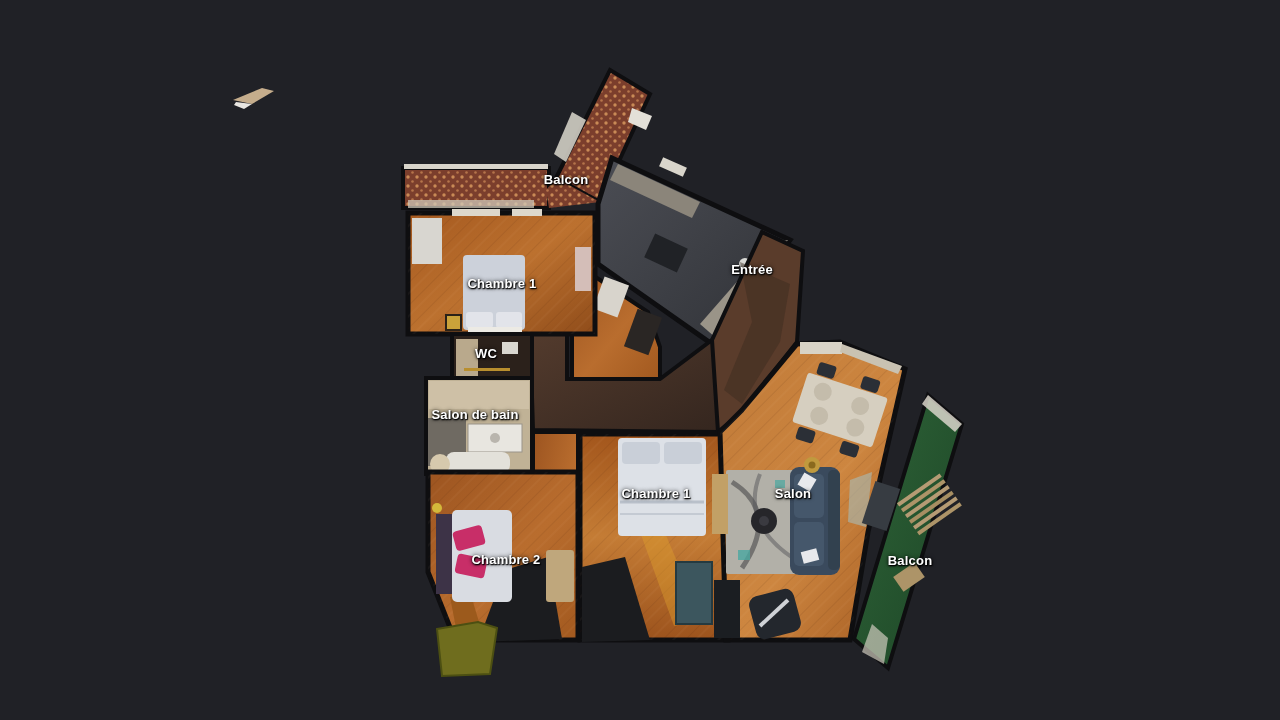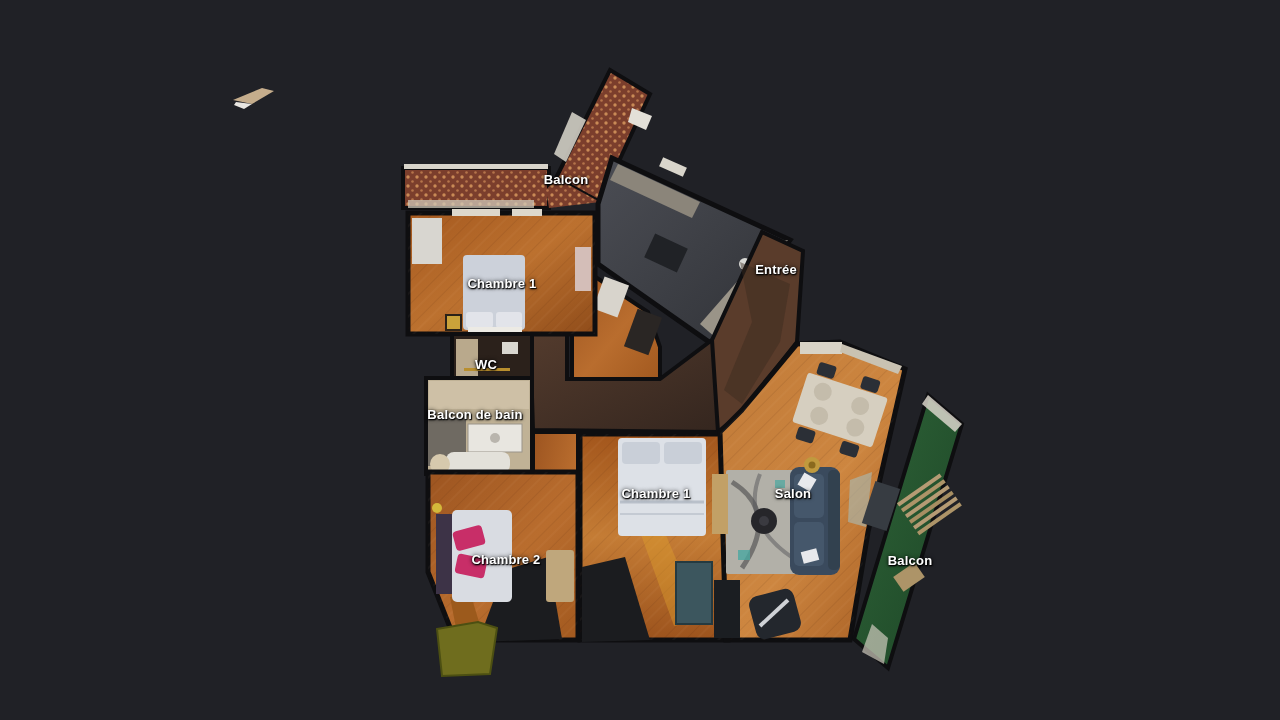--- a/index.html
+++ b/index.html
@@ -221,21 +221,21 @@
       <rect x="943" y="468" width="4" height="52" fill="#ad9468"></rect>
     </g>
     <rect x="900" y="552" width="18" height="26" transform="rotate(55 909 565)" fill="#ad9468"></rect>
     <rect x="868" y="472" width="26" height="44" transform="rotate(18 881 494)" fill="#373c42"></rect>
   </g>
 </svg>
 
 <div class="labels">
   <div class="room-label" style="left:566px;top:167px">Balcon</div>
   <div class="room-label" style="left:502px;top:271px">Chambre 1</div>
-  <div class="room-label" style="left:486px;top:352px">WC</div>
-  <div class="room-label" style="left:475px;top:402px">Balcon de bain</div>
+  <div class="room-label" style="left:486px;top:341px">WC</div>
+  <div class="room-label" style="left:475px;top:402px">Salon de bain</div>
   <div class="room-label" style="left:506px;top:547px">Chambre 2</div>
   <div class="room-label" style="left:656px;top:481px">Chambre 1</div>
-  <div class="room-label" style="left:776px;top:257px">Entrée</div>
+  <div class="room-label" style="left:752px;top:257px">Entrée</div>
   <div class="room-label" style="left:793px;top:481px">Salon</div>
   <div class="room-label" style="left:910px;top:548px">Balcon</div>
 </div>
 </div>
 
 </body></html>

